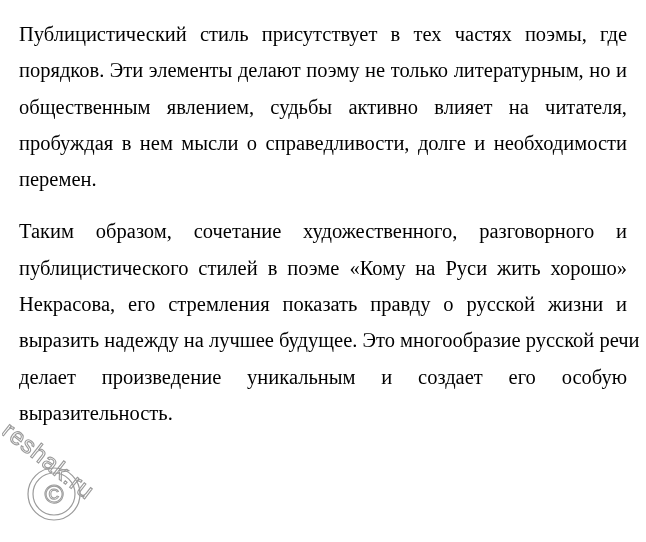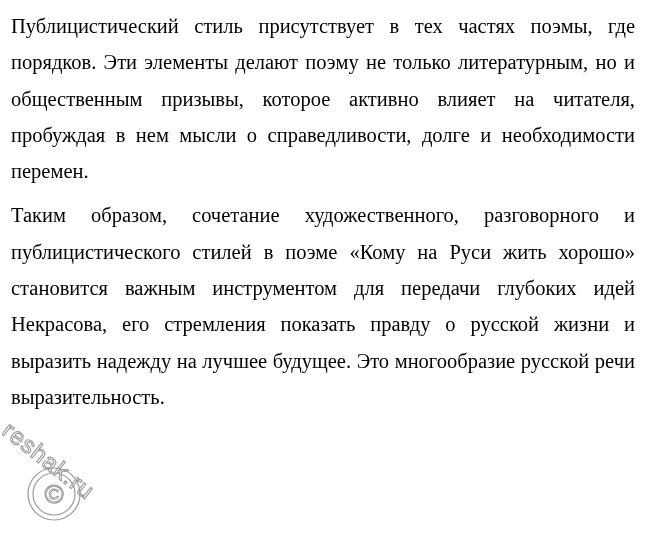--- a/index.html
+++ b/index.html
@@ -17,21 +17,21 @@
     position: absolute;
     left: 3px;
     top: 0px;
     width: 640px;
     font-family: "Liberation Serif", "DejaVu Serif", serif;
     font-size: 20.5px;
     line-height: 36.3px;
     color: #000000;
   }
   .para {
-    margin: 8px;
+    margin: 16px;
     text-align: justify;
     text-align-last: left;
   }
   .para + .para {
     margin-top: 8px;
   }
   .line {
     display: block;
     text-align: justify;
     text-align-last: justify;
@@ -50,30 +50,30 @@
     pointer-events: none;
   }
 </style>
 </head>
 <body>
 
 <div class="page">
   <p class="para">
     <span class="line">Публицистический стиль присутствует в тех частях поэмы, где</span>
     <span class="line">порядков. Эти элементы делают поэму не только литературным, но и</span>
-    <span class="line">общественным призывы, которое активно влияет на читателя,</span>
+    <span class="line">общественным явлением, судьбы активно влияет на читателя,</span>
     <span class="line">пробуждая в нем мысли о справедливости, долге и необходимости</span>
     <span class="line last">перемен.</span>
   </p>
   <p class="para">
     <span class="line">Таким образом, сочетание художественного, разговорного и</span>
     <span class="line">публицистического стилей в поэме «Кому на Руси жить хорошо»</span>
-    <span class="line">становится важным инструментом для передачи глубоких идей</span>
     <span class="line">Некрасова, его стремления показать правду о русской жизни и</span>
     <span class="line">выразить надежду на лучшее будущее. Это многообразие русской речи</span>
+    <span class="line">делает произведение уникальным и создает его особую</span>
     <span class="line last">выразительность.</span>
   </p>
 </div>
 
 <svg class="watermark" viewBox="0 0 170 130" xmlns="http://www.w3.org/2000/svg">
   <g fill="none" stroke="#9a9a9a" stroke-width="1.2">
     <circle cx="52" cy="82" r="26"></circle>
     <circle cx="52" cy="82" r="21"></circle>
     <text x="52" y="91" text-anchor="middle" font-family="Liberation Sans, sans-serif" font-size="26" fill="none" stroke="#9a9a9a" stroke-width="1">©</text>
   </g>

